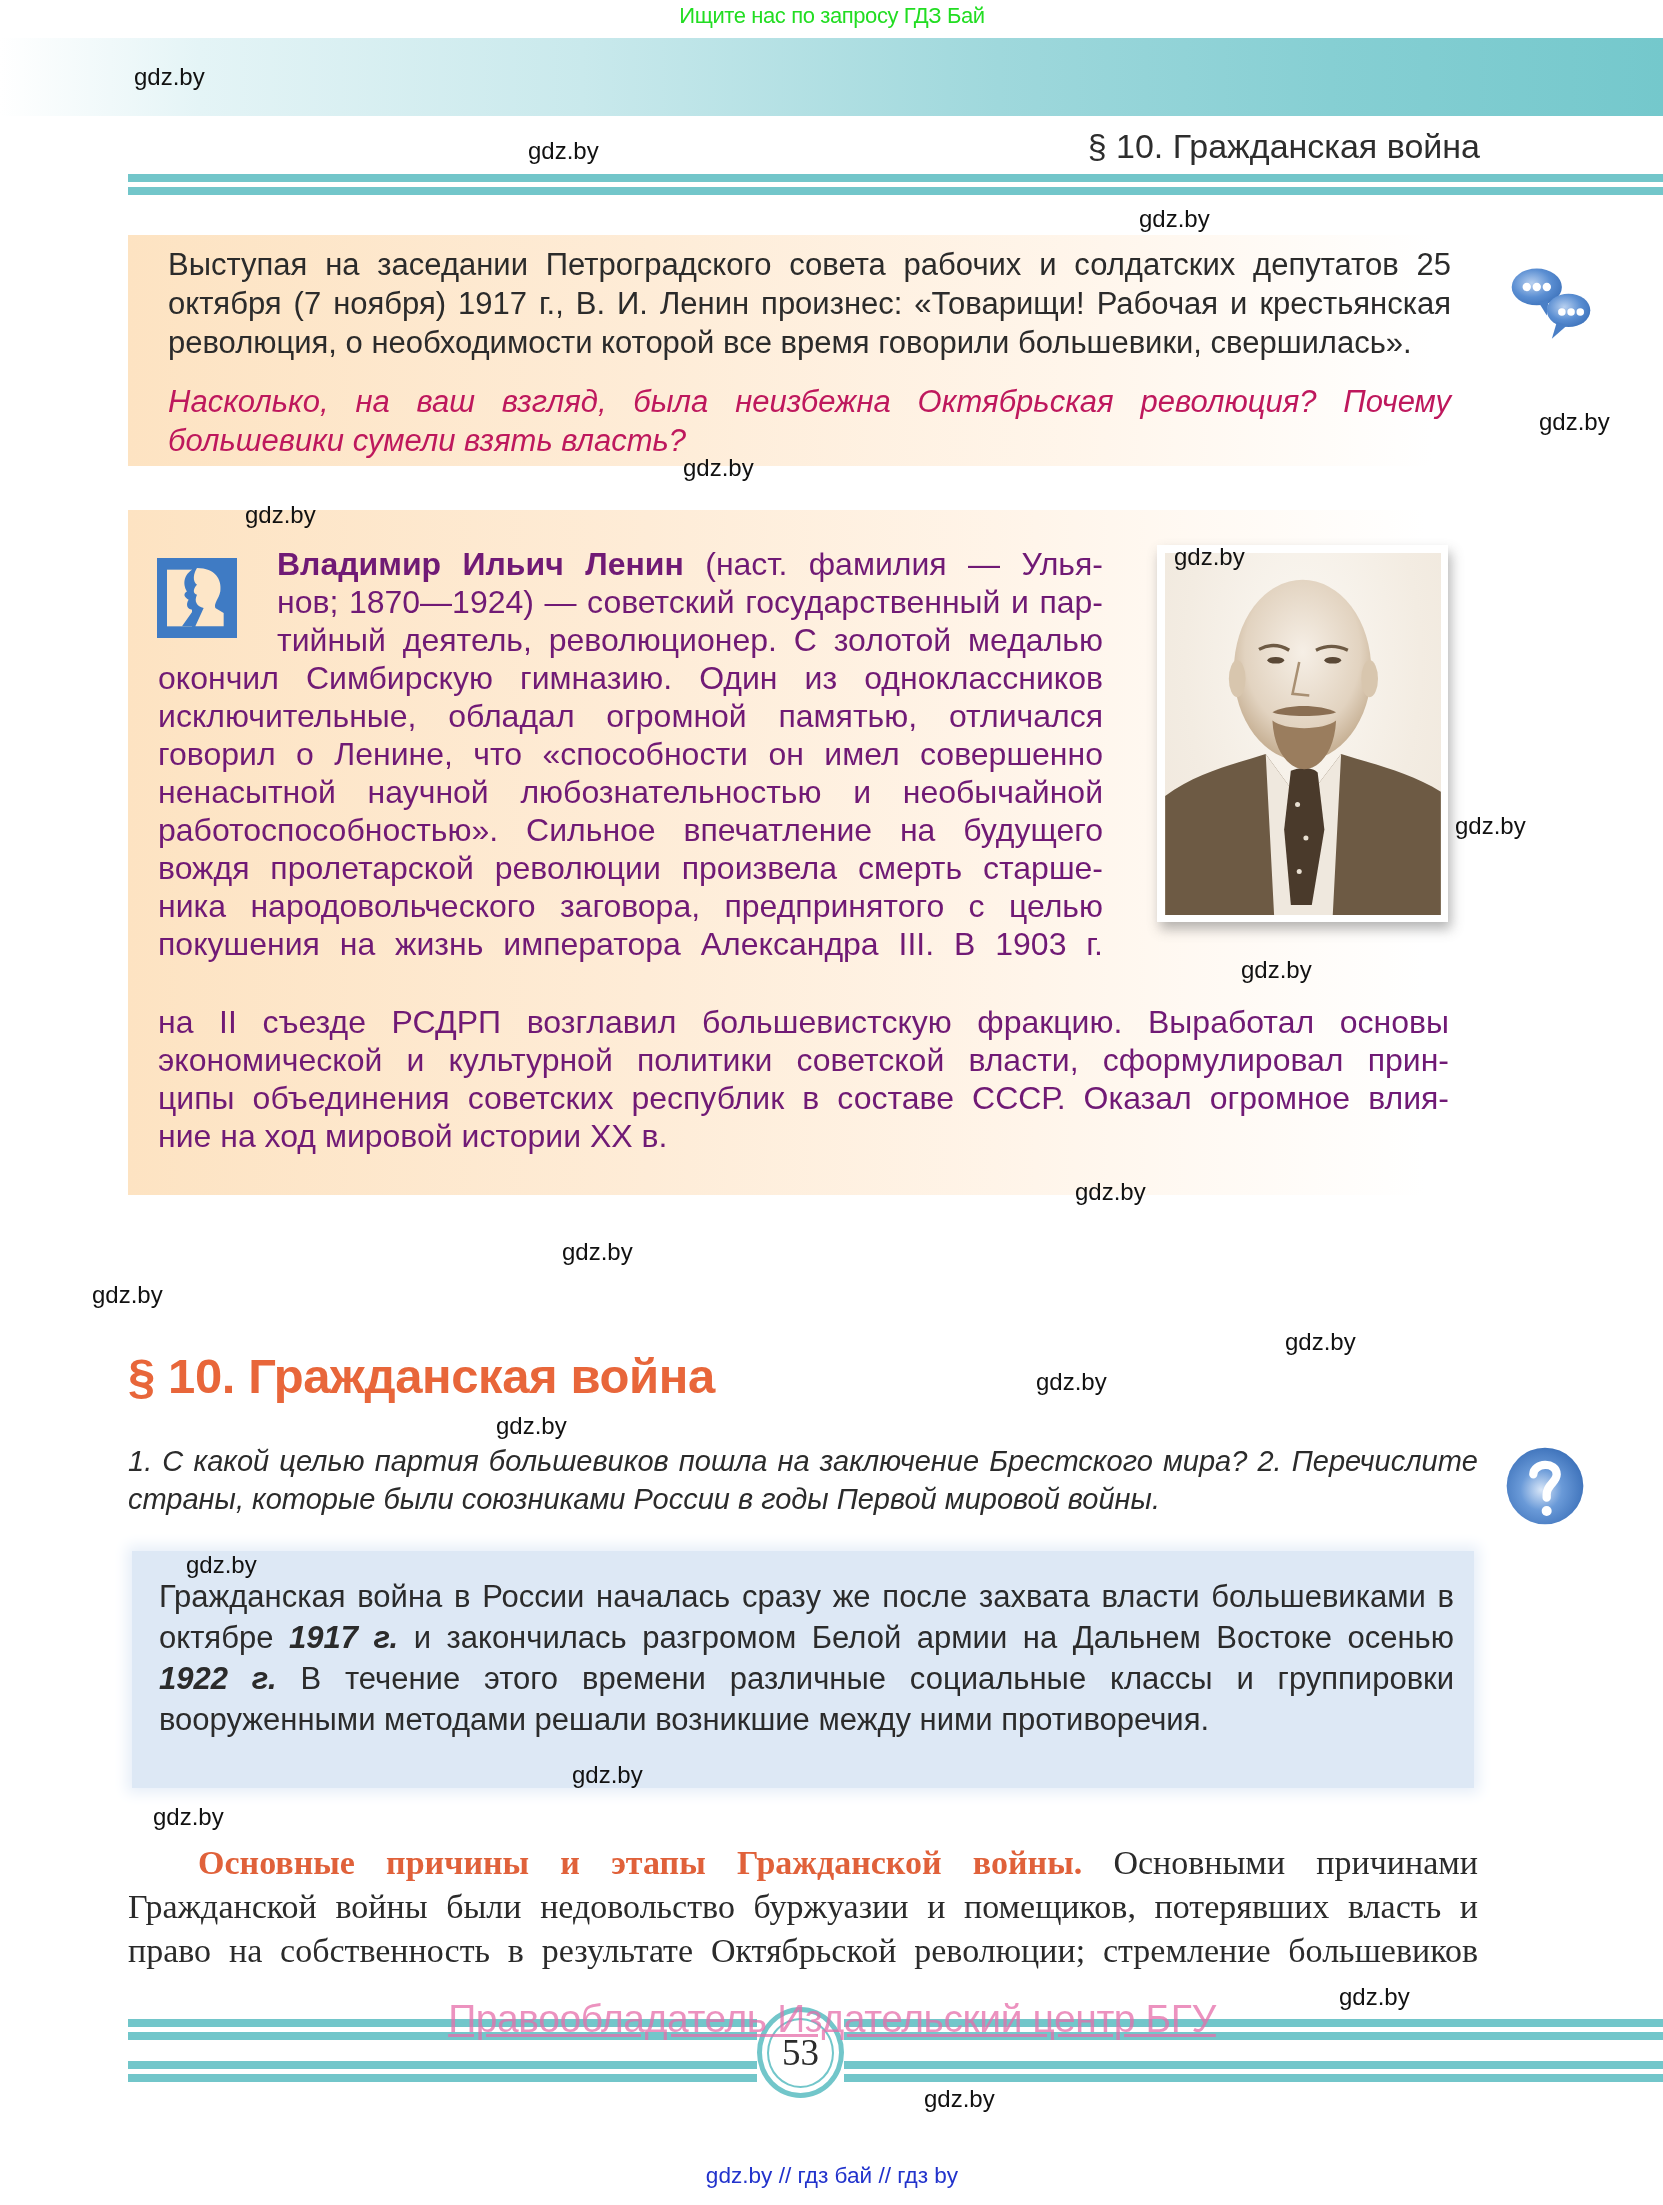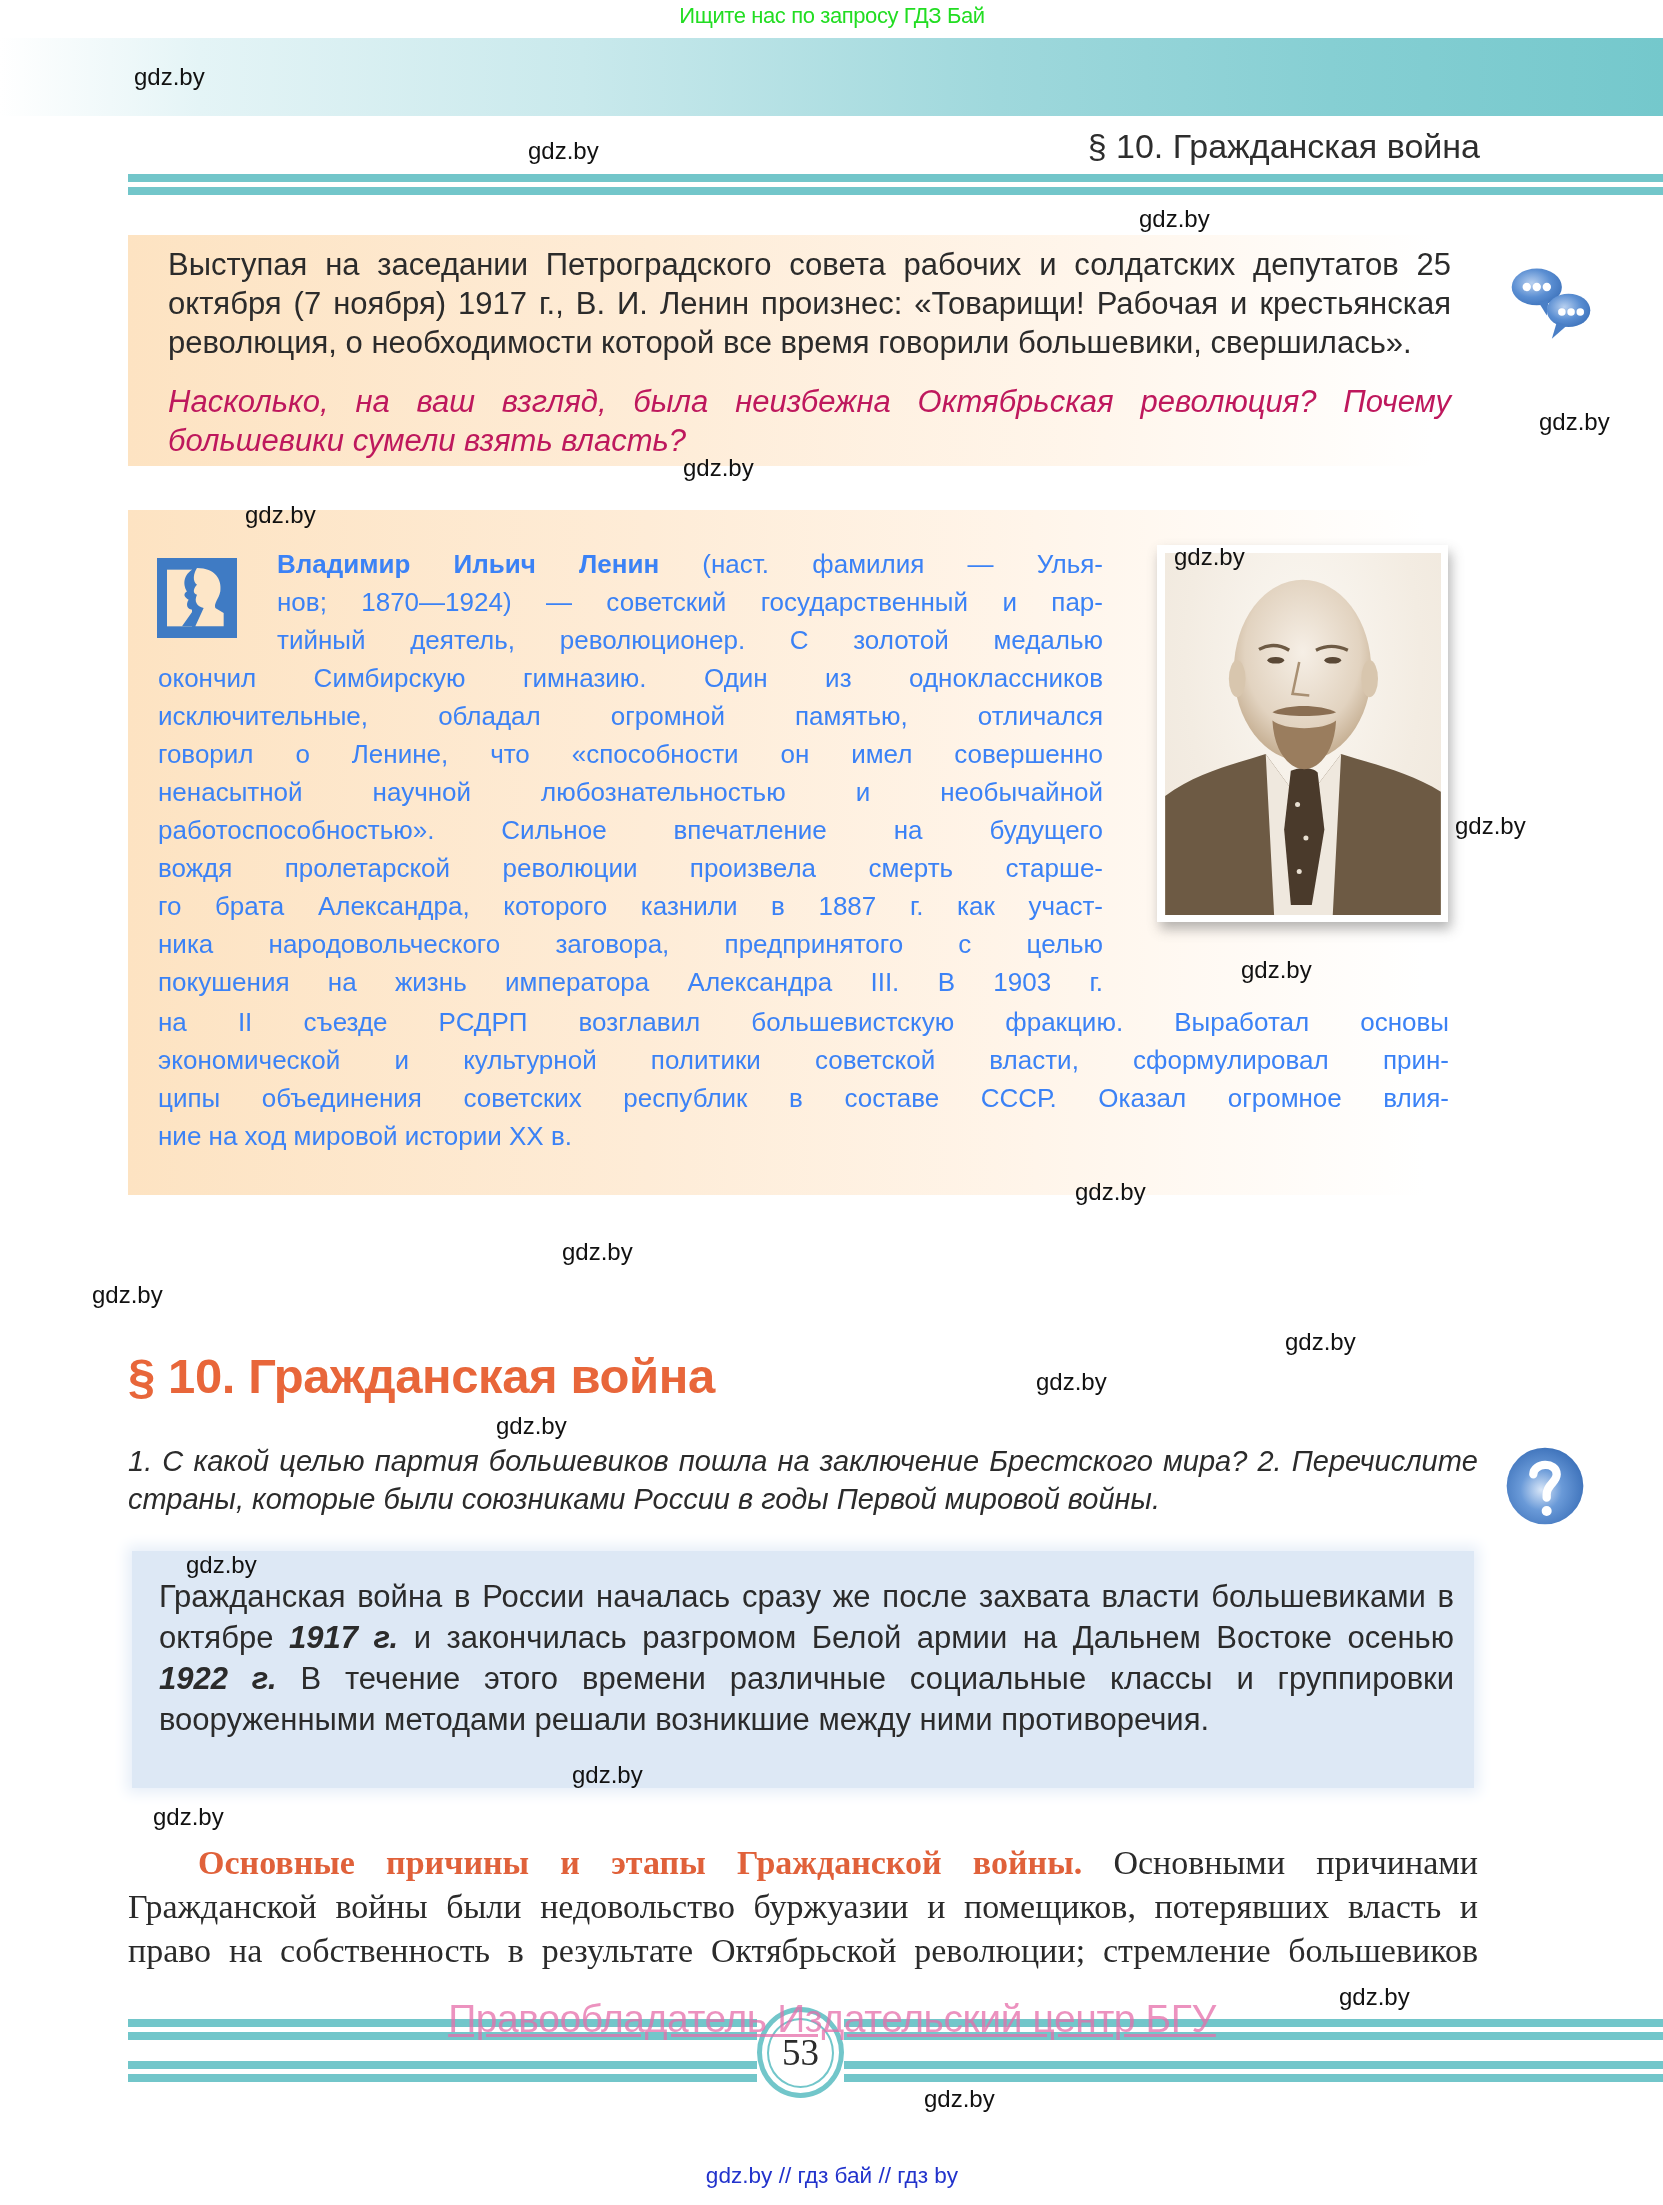--- a/index.html
+++ b/index.html
@@ -18,21 +18,21 @@
   .quote-box { left: 128px; top: 235px; width: 1304px; height: 231px;
     background: linear-gradient(90deg, #fde3c2 0%, #feecd7 40%, #fff6ec 75%, #ffffff 100%); }
   .quote-text { left: 168px; top: 245px; width: 1283px; font-size: 31px; line-height: 39px; color: #2b2b2b; text-align: justify; }
   .quote-question { left: 168px; top: 382px; width: 1283px; font-size: 31px; line-height: 39px; font-style: italic; color: #be185d; text-align: justify; }
 
   .chat-icon { left: 1505px; top: 260px; width: 92px; height: 84px; }
 
   .bio-box { left: 128px; top: 510px; width: 1297px; height: 685px;
     background: linear-gradient(90deg, #fde3c2 0%, #feecd7 40%, #fff5ea 70%, #ffffff 100%); }
   .bio-icon { left: 157px; top: 558px; width: 80px; height: 80px; }
-  .bio-text { font-size: 26px; line-height: 38px; color: #3b82f6; text-align: justify; text-align-last: justify; }
+  .bio-text { font-size: 32px; line-height: 38px; color: #701a75; text-align: justify; text-align-last: justify; }
   .bio-text.last { text-align-last: left; }
   .bio-name { font-weight: bold; }
 
   .portrait { left: 1157px; top: 545px; width: 291px; height: 377px; background: #ffffff; padding: 7.5px;
     box-shadow: 3.4px 6.7px 11.7px rgba(90,90,90,0.45); }
   .portrait-inner { width: 100%; height: 100%; position: relative; overflow: hidden;
     background: radial-gradient(ellipse at 50% 30%, #fbf8f3 0%, #f3ece2 60%, #efe7dc 100%); }
 
   .section-title { left: 128px; top: 1348px; font-size: 49px; font-weight: bold; color: #e8663a; letter-spacing: -0.4px; }
   .questions { left: 128px; top: 1442px; width: 1350px; font-size: 29px; line-height: 38px; font-style: italic; color: #2b2b2b; text-align: justify; }
@@ -105,21 +105,20 @@
   <div class="bio-text">нов; 1870—1924) — советский государственный и пар-</div>
   <div class="bio-text">тийный деятель, революционер. С золотой медалью</div>
 </div>
 <div class="abs" style="left:158px; top:659px; width:945px;">
   <div class="bio-text">окончил Симбирскую гимназию. Один из одноклассников</div>
   <div class="bio-text">исключительные, обладал огромной памятью, отличался</div>
   <div class="bio-text">говорил о Ленине, что «способности он имел совершенно</div>
   <div class="bio-text">ненасытной научной любознательностью и необычайной</div>
   <div class="bio-text">работоспособностью». Сильное впечатление на будущего</div>
   <div class="bio-text">вождя пролетарской революции произвела смерть старше-</div>
-  <div class="bio-text">го брата Александра, которого казнили в 1887 г. как участ-</div>
   <div class="bio-text">ника народовольческого заговора, предпринятого с целью</div>
   <div class="bio-text">покушения на жизнь императора Александра III. В 1903 г.</div>
 </div>
 <div class="abs" style="left:158px; top:1003px; width:1291px;">
   <div class="bio-text">на II съезде РСДРП возглавил большевистскую фракцию. Выработал основы</div>
   <div class="bio-text">экономической и культурной политики советской власти, сформулировал прин-</div>
   <div class="bio-text">ципы объединения советских республик в составе СССР. Оказал огромное влия-</div>
   <div class="bio-text last">ние на ход мировой истории XX в.</div>
 </div>
 

